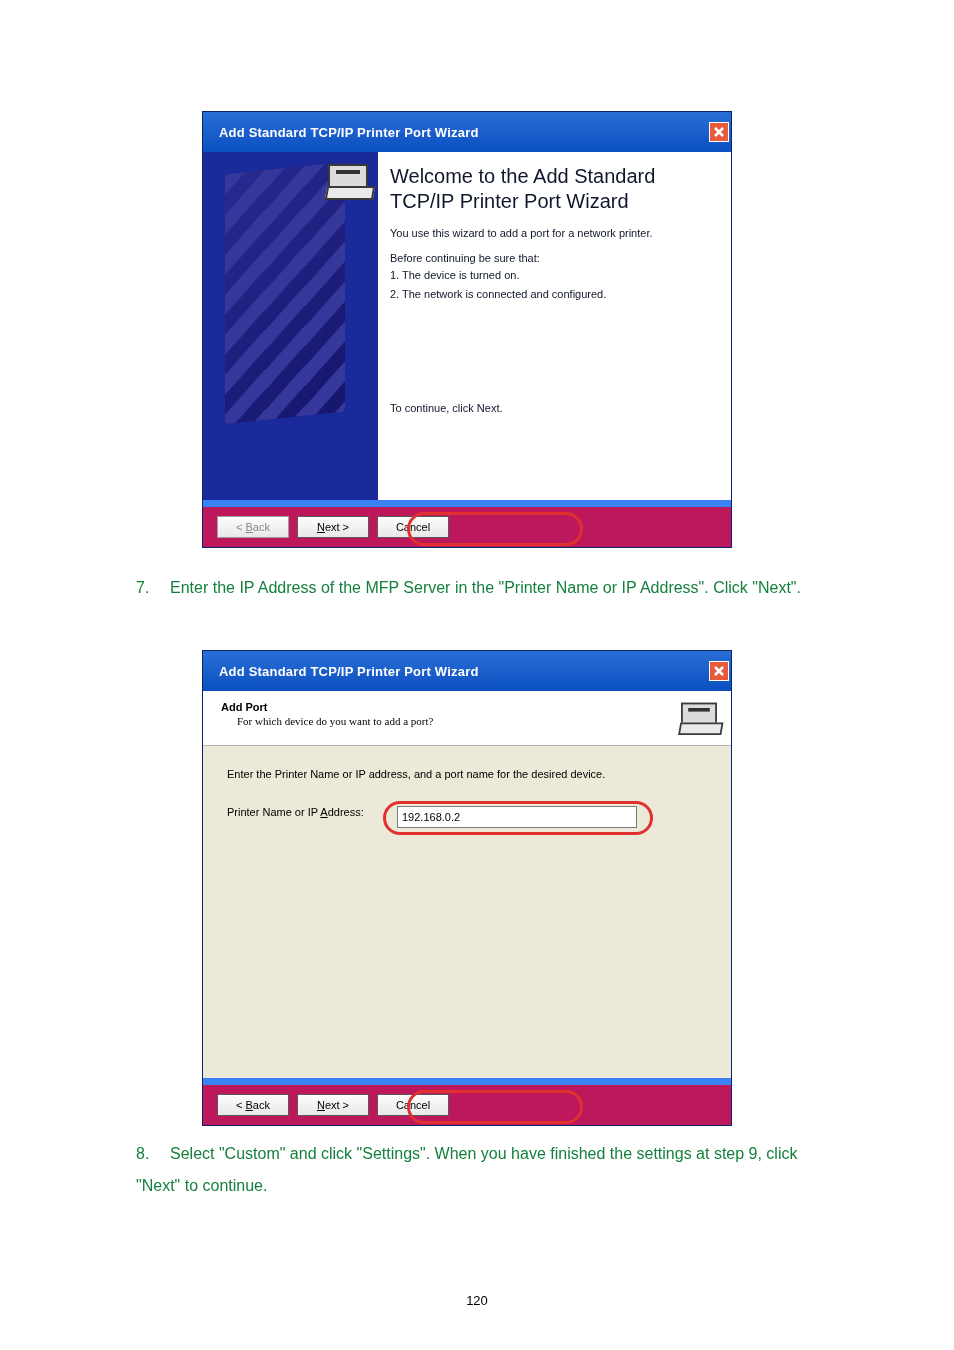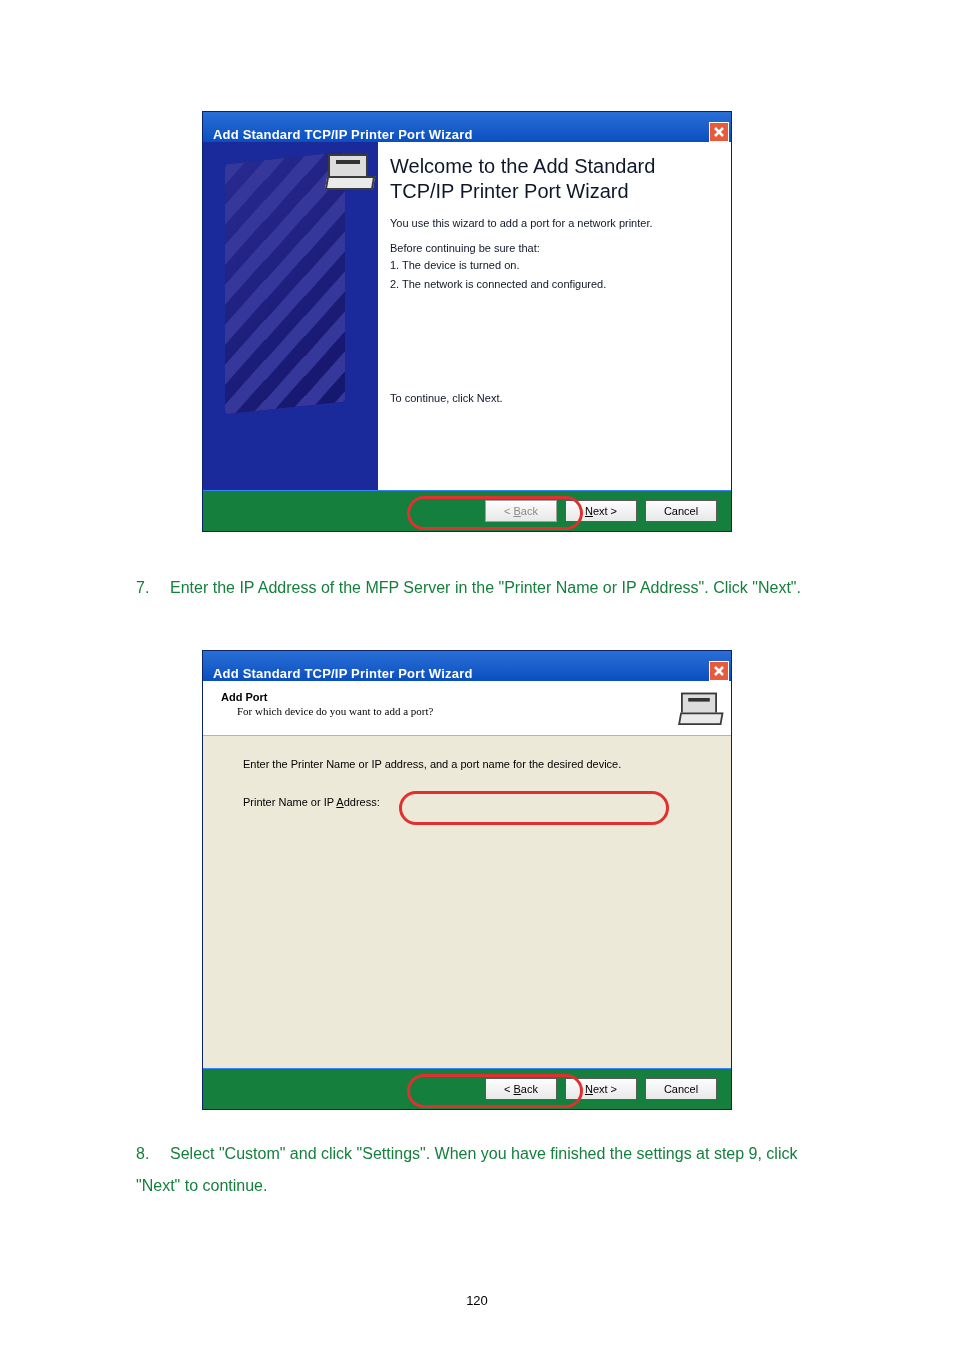--- a/index.html
+++ b/index.html
@@ -1,48 +1,48 @@
 <!DOCTYPE html>
 <html><head>
 <meta charset="utf-8">
 <style>
   html,body{margin:0;padding:0;background:#fff;font-family:Verdana,Geneva,sans-serif;color:#000}
   .page{width:954px;height:1350px;position:relative;margin:0 auto;background:#fff}
   .dialog{position:absolute;border:1px solid #0a246a}
-  .titlebar{height:30px;background:linear-gradient(#2a6fd6,#0a4fc0);display:flex;align-items:flex-end;justify-content:space-between;padding:0 2px 0 10px}
+  .titlebar{height:40px;background:linear-gradient(#2a6fd6,#0a4fc0);display:flex;align-items:center;justify-content:space-between;padding:0 2px 0 16px}
   .titlebar-text{color:#fff;font-family:Tahoma,Arial,sans-serif;font-weight:bold;font-size:13px;letter-spacing:.2px}
   .closebox{width:18px;height:18px;background:#e85a3c;border:1px solid #fff;display:flex;align-items:center;justify-content:center}
   .closebox svg{width:10px;height:10px;stroke:#fff;stroke-width:2.5;fill:none}
   .welcome-body{display:flex;background:#fff}
   .welcome-left{width:175px;height:348px;background:#1a2a9a;position:relative;overflow:hidden}
   .welcome-left .iso{
     position:absolute;left:22px;top:16px;width:120px;height:250px;
     background:
       linear-gradient(135deg,#38389a 25%, transparent 25%, transparent 50%, #38389a 50%, #38389a 75%, transparent 75%) 0 0/40px 40px,
       linear-gradient(135deg,#2a2a90 0%, #15156a 100%);
     transform:skewY(-6deg);
     border-radius:4px;
     opacity:.95;
   }
   .printer-mini{width:36px;height:28px;background:#dcdcdc;border:2px solid #3a3a3a;position:relative}
   .printer-mini .slot{position:absolute;left:6px;right:6px;height:4px;background:#333;top:4px}
   .printer-mini .tray{position:absolute;left:-4px;bottom:-6px;width:44px;height:10px;background:#eaeaea;border:2px solid #3a3a3a;transform:skewX(-10deg)}
   .welcome-right{flex:1;padding:12px 18px 12px 12px;font-family:Tahoma,Arial,sans-serif;color:#0f172a}
   .welcome-h1{font-size:20px;font-family:"Trebuchet MS",Tahoma,sans-serif;margin:0 0 12px 0;line-height:1.25}
   .welcome-right p{margin:0 0 10px 0;font-size:11px;line-height:1.35}
-  .button-row{height:40px;background:#15803d;border-top:1px solid #3b82f6;display:flex;justify-content:flex-end;align-items:center;gap:8px;padding:0 14px}
+  .button-row{height:40px;background:#be185d;border-top:7px solid #3b82f6;display:flex;align-items:center;gap:8px;padding:0 14px}
   .xpbtn{font-family:Tahoma,sans-serif;font-size:11px;height:22px;min-width:72px;border:1px solid #5a5a5a;background:linear-gradient(#fdfdfd,#e8e8e8);padding:0 10px}
   .xpbtn.disabled{color:#8a8a8a;border-color:#a0a0a0}
   .redring{position:absolute;border:3px solid #e03030;border-radius:18px;pointer-events:none}
 
   
   .header-area{background:#fff;padding:10px 12px 12px 18px;border-bottom:1px solid #b5b5b5;display:flex;justify-content:space-between;align-items:flex-start}
   .header-area .hd-title{font-family:Tahoma,sans-serif;font-size:11px;font-weight:bold}
   .header-area .hd-sub{font-family:Liberation Serif, serif;font-size:11px;margin-left:16px;margin-top:2px}
-  .content2{background:#ece9d8;height:310px;padding:22px 26px 0 40px;font-family:Tahoma,sans-serif;font-size:11px}
+  .content2{background:#ece9d8;height:310px;padding:22px 26px 0 24px;font-family:Tahoma,sans-serif;font-size:11px}
   .form-row{display:flex;align-items:flex-start;margin-top:18px}
   .form-row label{width:170px}
   .xinput{font-family:Tahoma,sans-serif;font-size:11px;width:230px;height:18px;border:1px solid #7a7a7a;padding:1px 4px;background:#fff}
   .u{text-decoration:underline}
 
   
   .doc-text{position:absolute;font-family:Verdana,Geneva,sans-serif;font-size:16px;line-height:2.0;color:#15803d}
   .pgnum{position:absolute;bottom:42px;width:100%;text-align:center;font-size:13px}
 </style>
 </head>
@@ -107,20 +107,21 @@
       <div class="printer-mini" style="transform:scale(.9)">
         <div class="slot"></div>
           <div class="tray"></div>
       </div>
     </div>
     <div class="content2" style="position:relative">
       <div>Enter the Printer Name or IP address, and a port name for the desired device.</div>
 
       <div class="form-row" style="margin-top:26px;position:relative">
         <label><span>Printer Name or IP </span><span class="u">A</span><span>ddress:</span></label>
+        <input class="xinput" type="text" value="192.168.0.2" style="">
         <div class="redring" style="left:156px;top:-5px;width:264px;height:28px"></div>
       </div>
 
     </div>
     <div class="button-row" style="position:relative">
       <button class="xpbtn">&lt; <span class="u">B</span>ack</button>
       <button class="xpbtn"><span class="u">N</span>ext &gt;</button>
       <button class="xpbtn">Cancel</button>
       <div class="redring" style="left:204px;top:5px;width:170px;height:28px"></div>
     </div>

